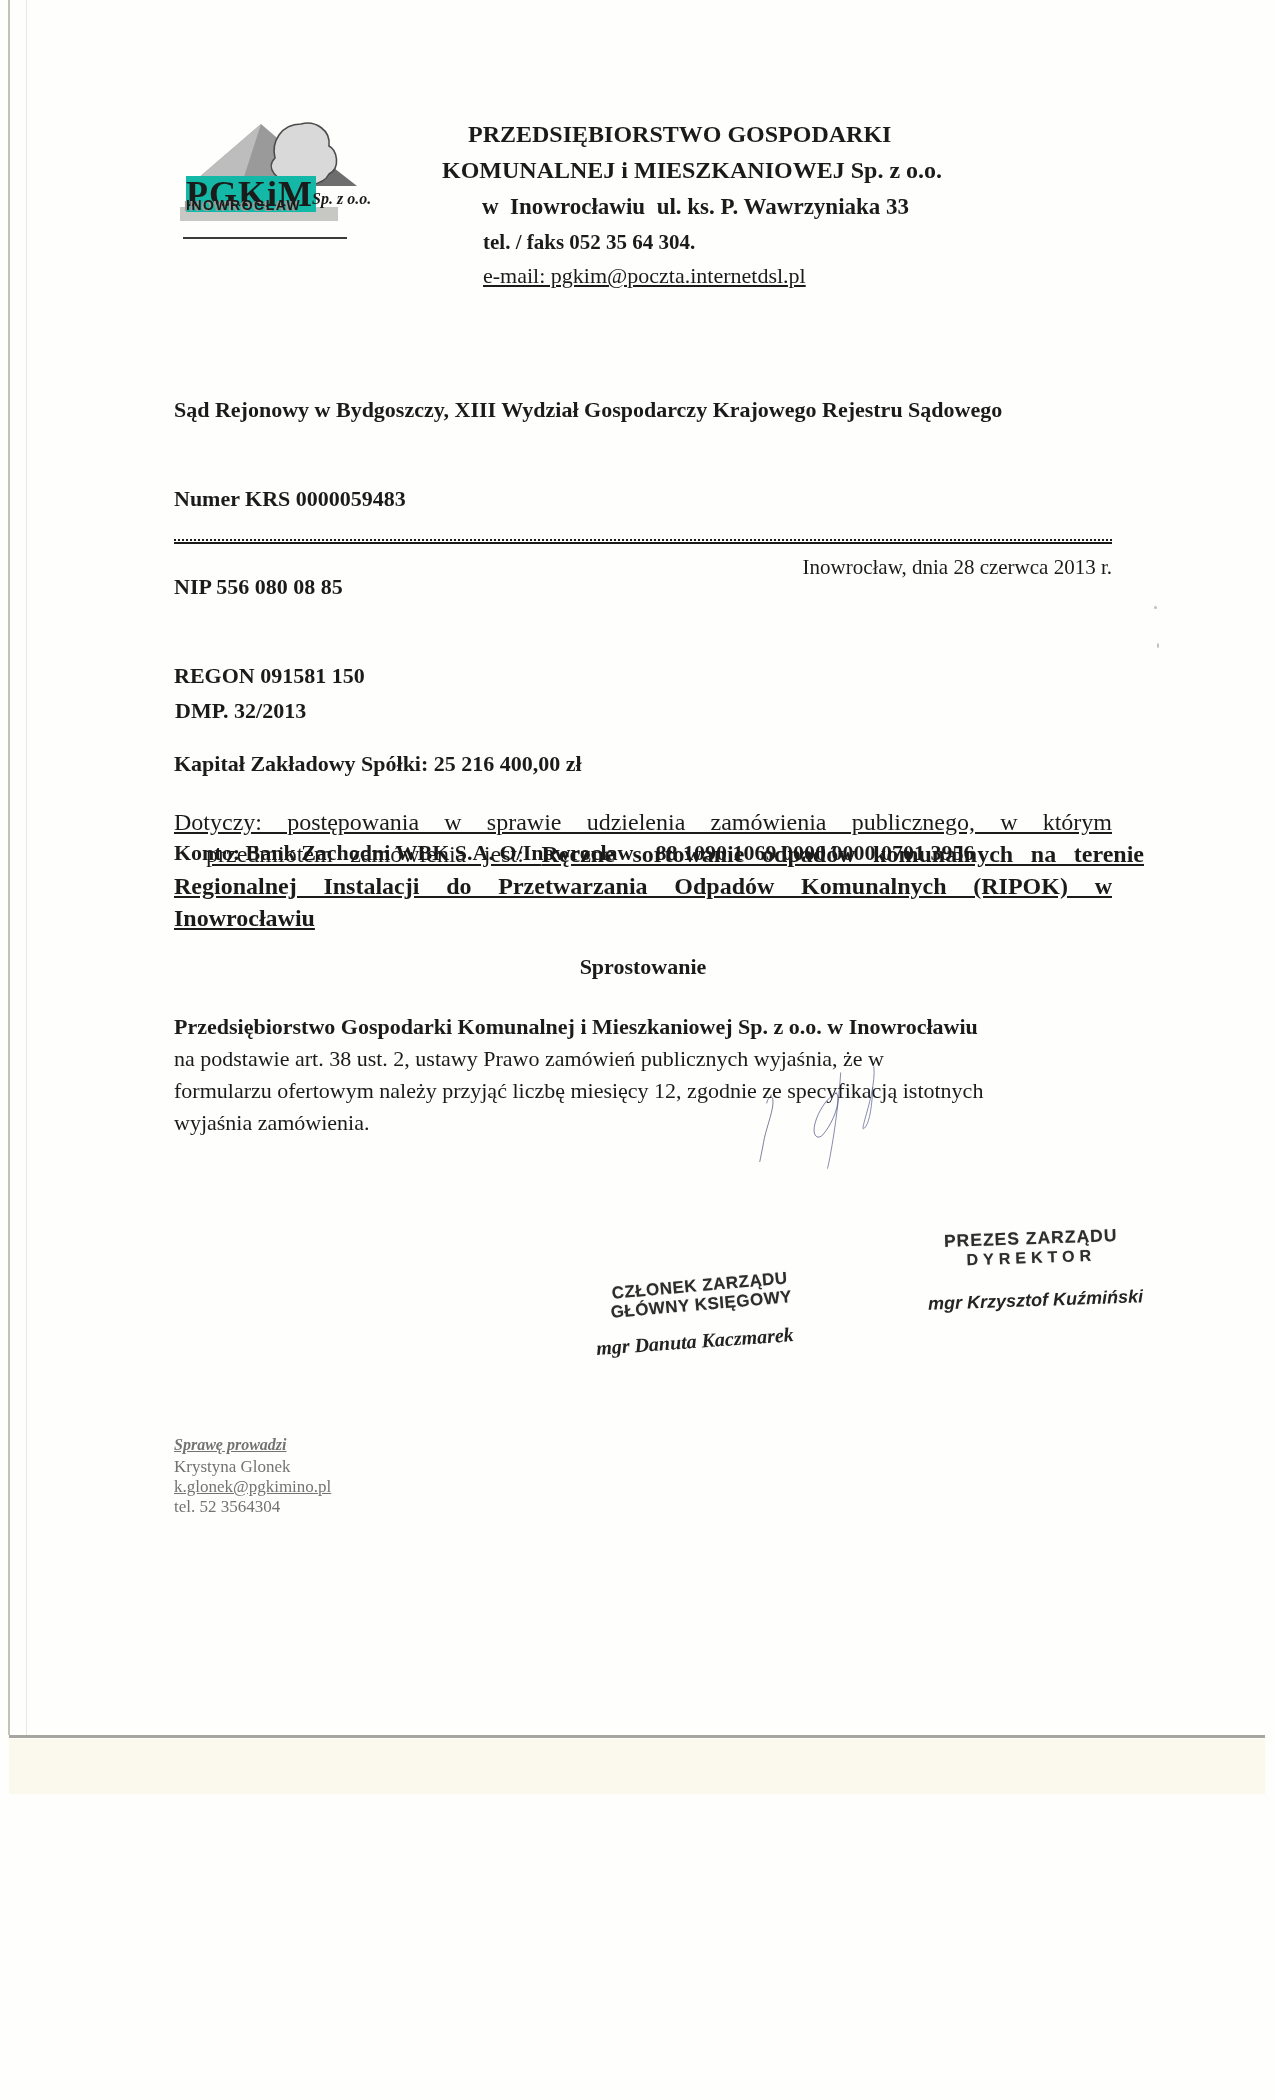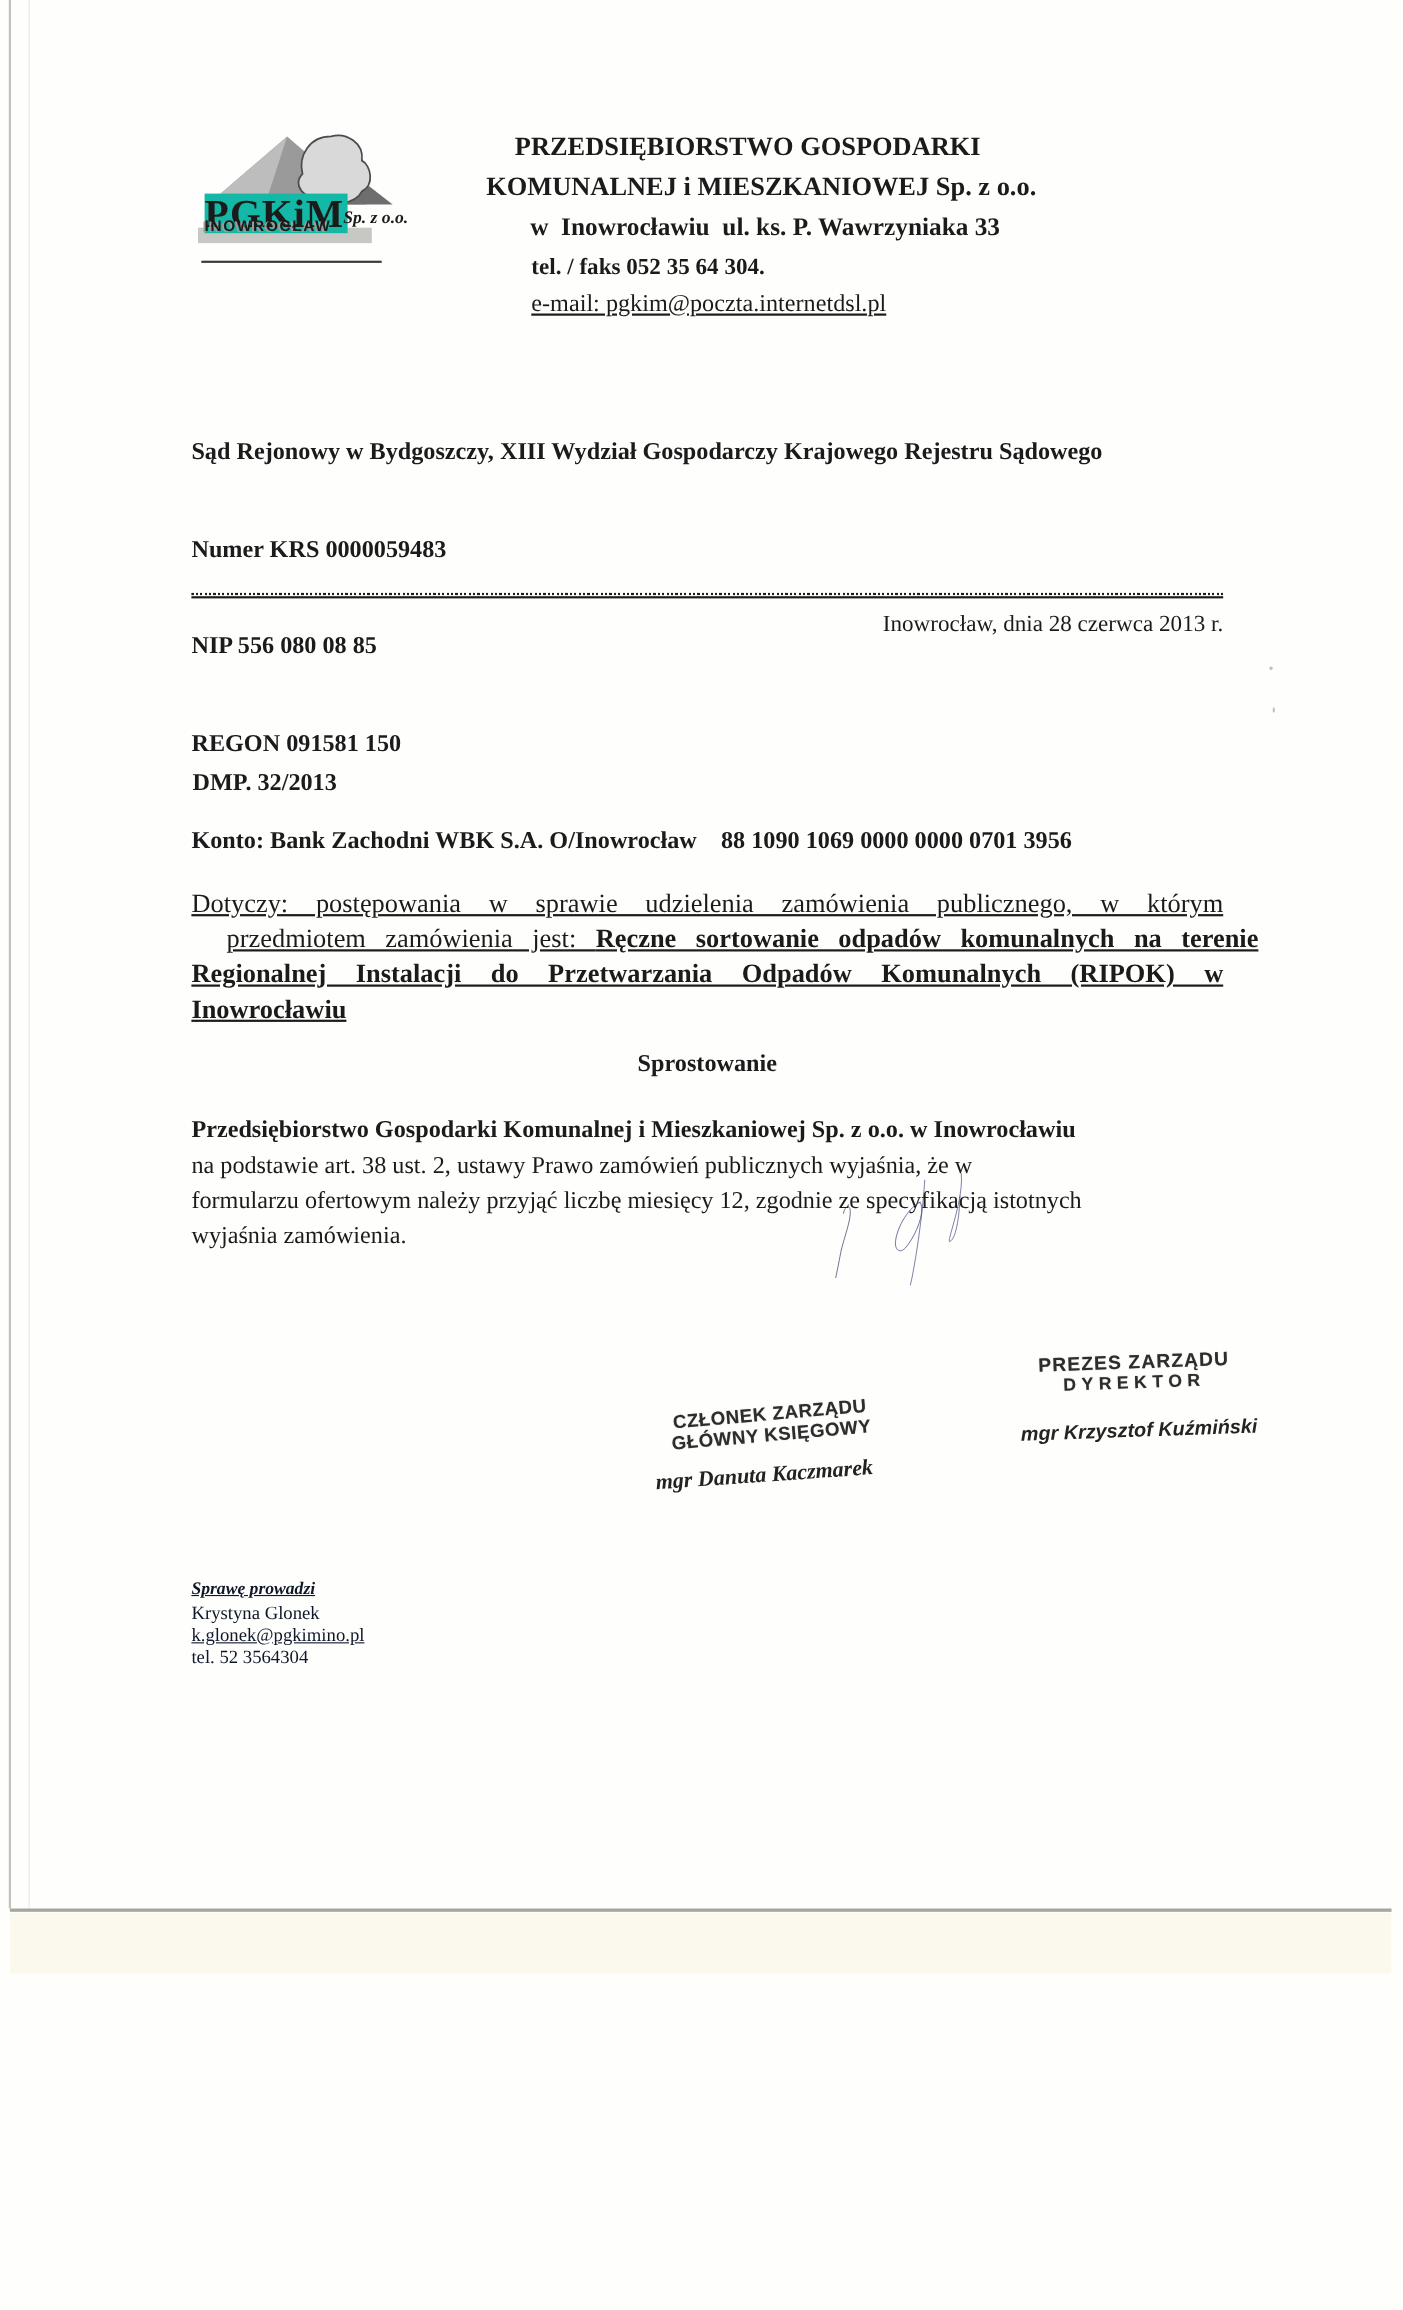--- a/index.html
+++ b/index.html
@@ -61,21 +61,21 @@
               font-size:17px;line-height:19px;letter-spacing:.5px;}
   .stamp-right{left:936px;top:1228px;width:190px;transform:rotate(-2deg);
                font-size:17.5px;line-height:20px;letter-spacing:1px;}
   .stamp-right .second{font-size:16px;letter-spacing:5px;}
   .name-left{left:596px;top:1330px;transform:rotate(-4deg);font-style:italic;font-weight:700;
              font-size:20px;color:#222;}
   .name-right{left:928px;top:1290px;transform:rotate(-2deg);font-style:italic;font-weight:700;
               font-size:18px;font-family:"Liberation Sans",sans-serif;color:#242424;}
 
   
-  .foot{left:174px;font-size:17px;color:#0f172a;}
+  .foot{left:174px;font-size:17px;color:#737373;}
   .f-label{top:1436px;font-size:16px;font-style:italic;font-weight:600;text-decoration:underline;}
   .f-name{top:1457px;}
   .f-email{top:1477px;text-decoration:underline;}
   .f-tel{top:1497px;}
 </style>
 </head>
 <body>
 
 <div class="page">
 
@@ -104,20 +104,21 @@
   <div class="abs co-line co-2">KOMUNALNEJ i MIESZKANIOWEJ Sp. z o.o.</div>
   <div class="abs co-line co-3">w  Inowrocławiu  ul. ks. P. Wawrzyniaka 33</div>
   <div class="abs co-line co-4">tel. / faks 052 35 64 304.</div>
   <div class="abs co-email">e-mail: pgkim@poczta.internetdsl.pl</div>
 
   <div class="abs registry">
     <div>Sąd Rejonowy w Bydgoszczy, XIII Wydział Gospodarczy Krajowego Rejestru Sądowego</div>
     <div>Numer KRS 0000059483</div>
     <div>NIP 556 080 08 85</div>
     <div>REGON 091581 150</div>
+    <div>Kapitał Zakładowy Spółki: 25 216 400,00 zł</div>
     <div>Konto: Bank Zachodni WBK S.A. O/Inowrocław    88 1090 1069 0000 0000 0701 3956</div>
   </div>
 
   <div class="abs rule">
     <div class="dots"></div>
     <div class="solid"></div>
   </div>
   <div class="abs dateline">Inowrocław, dnia 28 czerwca 2013 r.</div>
 
   <div class="abs refnum">DMP. 32/2013</div>

